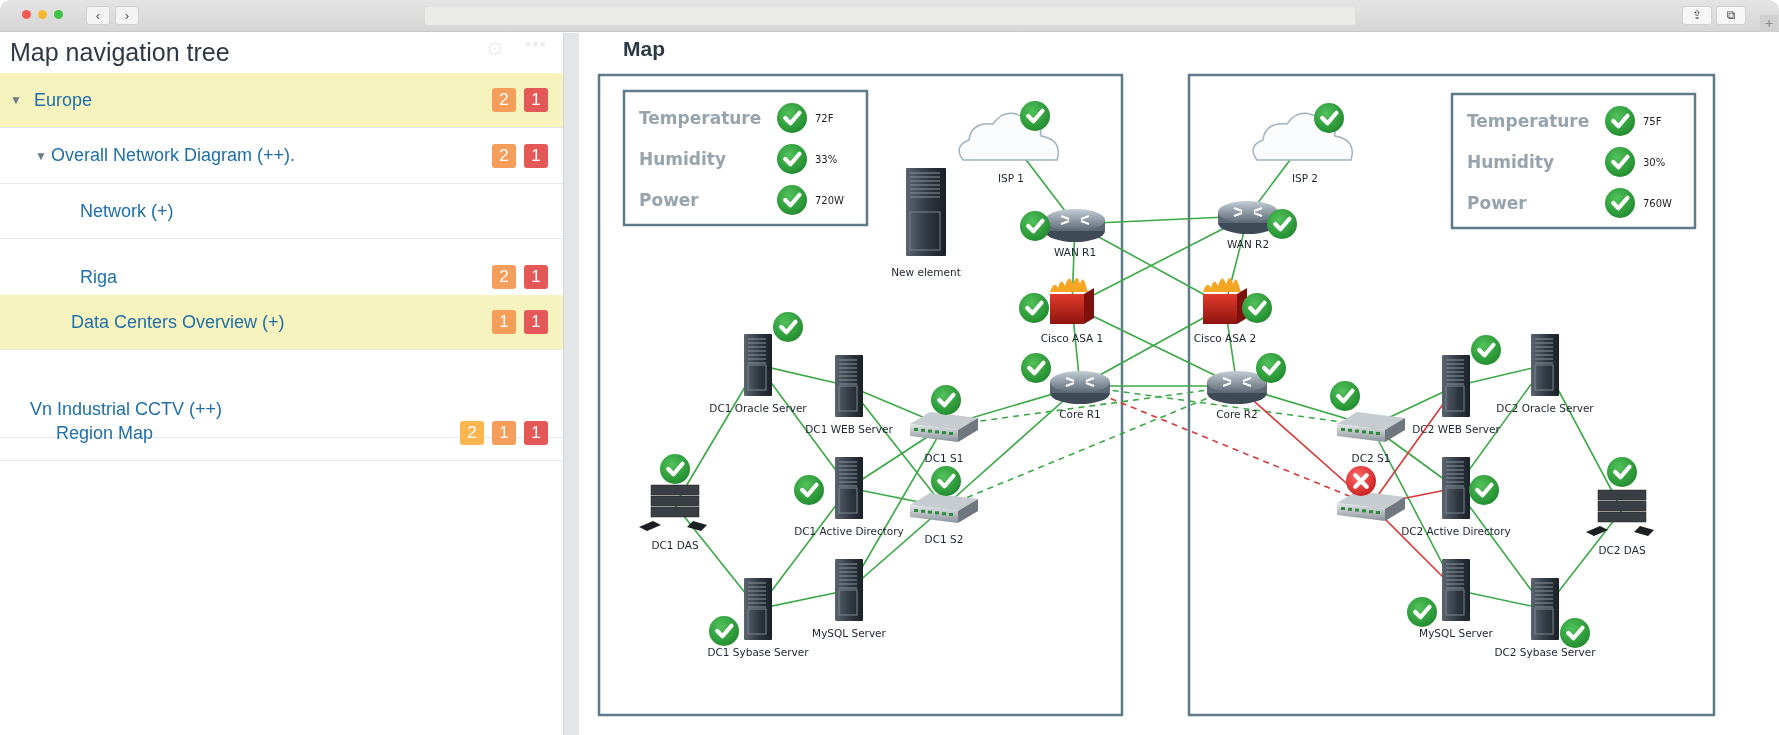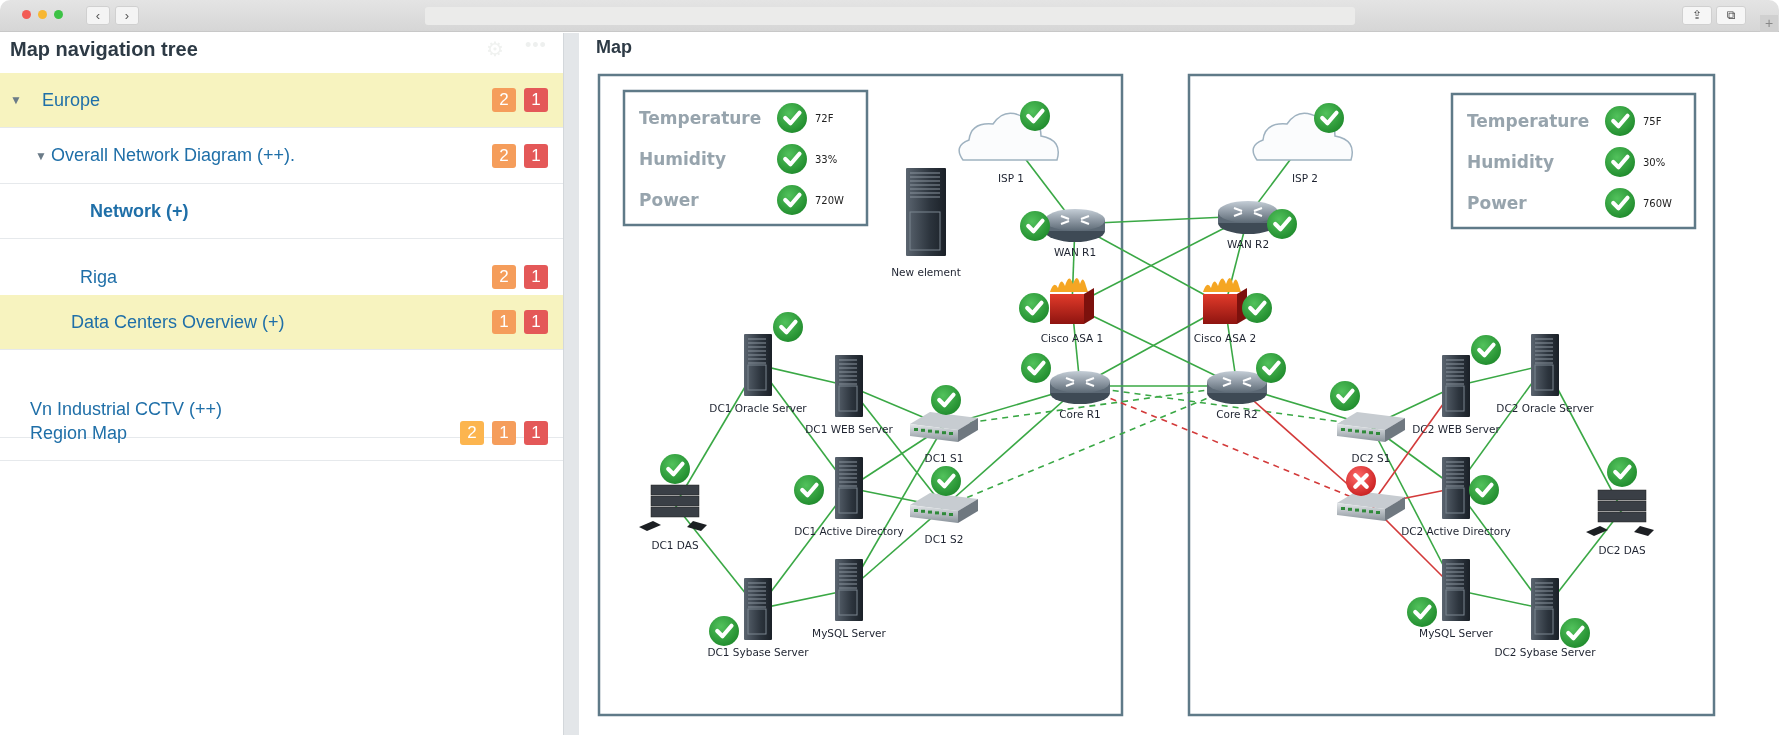--- a/index.html
+++ b/index.html
@@ -5,31 +5,31 @@
 *{box-sizing:border-box;margin:0;padding:0}
 html,body{width:1779px;height:735px;overflow:hidden;background:#fff;font-family:"Liberation Sans",sans-serif}
 .chrome{position:absolute;left:0;top:0;width:1779px;height:32px;background:linear-gradient(#e4e4e4,#d6d6d6);border-bottom:1px solid #c8c8c8;border-radius:10px 10px 0 0}
 .dot{position:absolute;top:10px;width:9px;height:9px;border-radius:50%}
 .navbtn{position:absolute;top:6px;width:24px;height:19px;background:#f4f4f4;border:1px solid #d0d0d0;border-radius:3px;font-size:13px;line-height:17px;text-align:center;color:#555}
 .addr{position:absolute;left:425px;top:7px;width:930px;height:18px;background:#ebebea;border-radius:3px}
 .tbtn{position:absolute;top:6px;width:30px;height:19px;background:#f6f6f6;border:1px solid #d0d0d0;border-radius:3px;font-size:12px;line-height:17px;text-align:center;color:#444}
 .plus{position:absolute;left:1760px;top:15px;width:18px;height:17px;background:#d0d0d0;color:#888;font-size:14px;text-align:center;line-height:17px}
 .sidebar{position:absolute;left:0;top:33px;width:563px;height:702px;background:#fff}
 .scroll{position:absolute;left:563px;top:33px;width:16px;height:702px;background:#e3e6e9;border-left:1px solid #d3d7db}
-.side-title{position:absolute;left:10px;top:5px;font-size:20px;font-weight:bold;color:#2d3a45}
+.side-title{position:absolute;left:10px;top:5px;font-size:25px;font-weight:normal;color:#2d3a45}
 .ghost-gear{position:absolute;left:486px;top:4px;font-size:20px;color:#f0f2f0}
 .ghost-dots{position:absolute;left:525px;top:2px;font-size:18px;color:#eef0ef;letter-spacing:1px}
 .tree-item{position:absolute;left:0;width:563px;height:55px;border-bottom:1px solid #e6e9ec;display:flex;align-items:center}
 .tree-item.sel{background:#f7f3bf}
 .tree-item .caret{font-size:12px;color:#6b7b88;width:16px}
 .tree-item .lbl{font-size:18px;color:#1f6fa8}
 .badges{position:absolute;right:15px;top:15px;display:flex;gap:8px}
 .badge{width:24px;height:24px;border-radius:3px;color:#fff;font-size:17px;text-align:center;line-height:24px}
 .b-o{background:#f59d5b}.b-r{background:#e45858}.b-y{background:#fcb54f}
-.main-title{position:absolute;left:596px;top:37px;font-size:18px;font-weight:bold;color:#2d3a45}
+.main-title{position:absolute;left:623px;top:37px;font-size:21px;font-weight:bold;color:#2d3a45}
 #map{position:absolute;left:579px;top:33px;width:1200px;height:702px}
 </style>
 </head>
 <body>
 
 <div class="chrome">
   <span class="dot" style="left:22px;background:#f25b55"></span>
   <span class="dot" style="left:38px;background:#f7b733"></span>
   <span class="dot" style="left:54px;background:#3cc245"></span>
   <span class="navbtn" style="left:86px"><span>‹</span></span>
@@ -41,38 +41,38 @@
 </div>
 
 <div class="sidebar">
   <div class="side-title">Map navigation tree</div>
   <span class="ghost-gear">⚙</span>
   <span class="ghost-dots">•••</span>
   <div id="tree">
       <div class="tree-item sel" style="top: 40px;">
         <span style="width: 10px; flex: 0 0 auto;"></span>
         <span class="caret">▼</span>
-        <span class="lbl" style="margin-left: 16px;">Europe</span>
+        <span class="lbl" style="margin-left: 8px;">Europe</span>
         <div class="badges">
           <span class="badge b-o">2</span>
           <span class="badge b-r">1</span>
         </div>
       </div>
       <div class="tree-item" style="top: 95.5px;">
         <span style="width: 35px; flex: 0 0 auto;"></span>
         <span class="caret">▼</span>
         <span class="lbl" style="">Overall Network Diagram (++).</span>
         <div class="badges">
           <span class="badge b-o">2</span>
           <span class="badge b-r">1</span>
         </div>
       </div>
       <div class="tree-item" style="top: 151px;">
         <span style="width: 80px; flex: 0 0 auto;"></span>
-        <span class="lbl" style="margin-left: 10px; font-weight: bold;">Network (+)</span>
+        <span class="lbl" style="margin-left: 0px;">Network (+)</span>
       </div>
       <div class="tree-item" style="top: 217px;">
         <span style="width: 80px; flex: 0 0 auto;"></span>
         <span class="lbl" style="margin-left: 0px;">Riga</span>
         <div class="badges">
           <span class="badge b-o">2</span>
           <span class="badge b-r">1</span>
         </div>
       </div>
       <div class="tree-item sel" style="top: 262px;">
@@ -82,21 +82,21 @@
         <div class="badges">
           <span class="badge b-o">1</span>
           <span class="badge b-r">1</span>
         </div>
       </div>
       <div class="tree-item" style="top: 317.5px; margin-top: 32px;">
         <span style="width: 10px; flex: 0 0 auto;"></span>
         <span style="width: 20px;"></span>
         <span class="lbl" style="margin-left: 0px;">Vn Industrial CCTV (++)</span>
       </div>
-      <div class="tree-item" style="top: 373px;">
+      <div class="tree-item" style="top: 373px; padding-left: 26px;">
         <span style="width: 10px; flex: 0 0 auto;"></span>
         <span style="width: 20px;"></span>
         <span class="lbl" style="margin-left: 0px;">Region Map</span>
         <div class="badges">
           <span class="badge b-y">2</span>
           <span class="badge b-o">1</span>
           <span class="badge b-r">1</span>
         </div>
       </div>
     </div>

